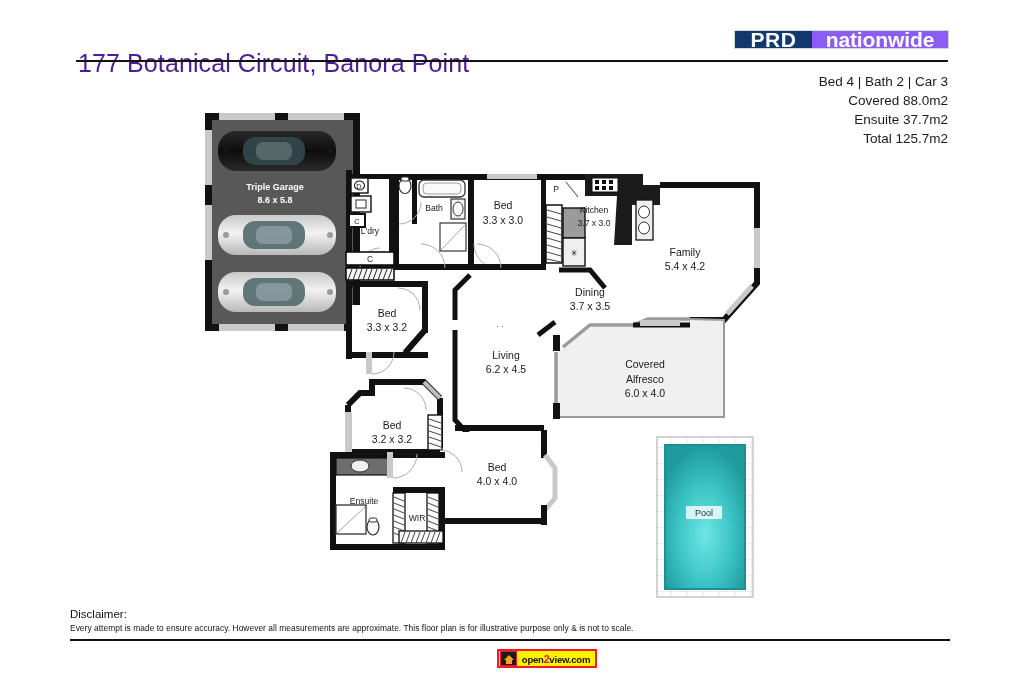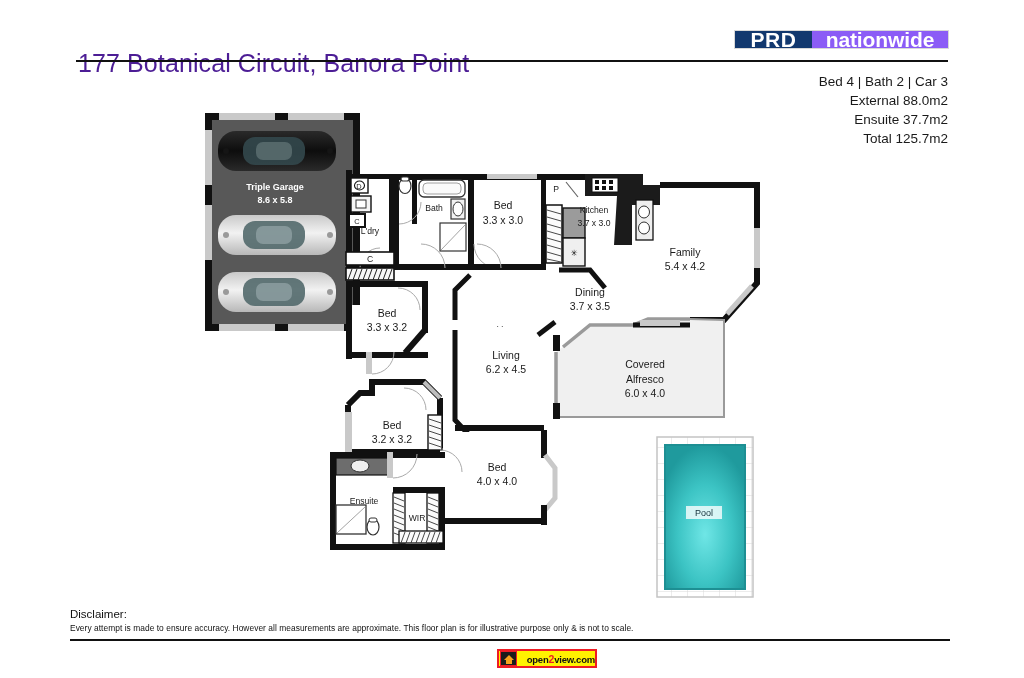--- a/index.html
+++ b/index.html
@@ -40,21 +40,21 @@
   #o2v{position:absolute;left:497px;top:649px;width:100px;height:19px;
        background:#fff200;border:2px solid #ee1c25;box-sizing:border-box;
        display:flex;align-items:center;}
   #o2v-icon{width:17px;height:15px;margin-left:1px;background:#1b1b1b;
             border:1px solid #ee1c25;box-sizing:border-box;position:relative;flex:none;}
   #o2v-icon::before{content:"";position:absolute;left:3px;top:3px;width:0;height:0;
             border-left:5px solid transparent;border-right:5px solid transparent;
             border-bottom:5px solid #f6a21d;}
   #o2v-icon::after{content:"";position:absolute;left:5px;top:7px;width:6px;height:5px;
             background:#f6a21d;}
-  #o2v-text{flex:1;text-align:right;font-size:9.5px;font-weight:bold;color:#111;
+  #o2v-text{flex:1;text-align:center;font-size:9.5px;font-weight:bold;color:#111;
             letter-spacing:-0.2px;white-space:nowrap;}
   #o2v-text i{color:#ee1c25;font-style:normal;font-weight:bold;font-size:10.5px;}
 
   
   .rm{font-family:"Liberation Sans",sans-serif;font-size:10.5px;fill:#1a1a1a;
       text-anchor:middle;}
   .rm-sm{font-family:"Liberation Sans",sans-serif;font-size:8.6px;fill:#1a1a1a;
       text-anchor:middle;}
   .rm-tiny{font-family:"Liberation Sans",sans-serif;font-size:7.4px;fill:#1a1a1a;
       text-anchor:middle;}
@@ -75,21 +75,21 @@
       <span>PRD</span>
     </div>
     <div id="brand-nw">
       <span>nationwide</span>
     </div>
   </div>
 </div>
 
 <div id="stats">
   <div>Bed 4 | Bath 2 | Car 3</div>
-  <div>External 88.0m2</div>
+  <div>Covered 88.0m2</div>
   <div>Ensuite 37.7m2</div>
   <div>Total 125.7m2</div>
 </div>
 
 <svg id="plan" viewBox="0 0 1024 678" xmlns="http://www.w3.org/2000/svg">
 
   <defs>
     <linearGradient id="carBlack" x1="0" y1="0" x2="0" y2="1">
       <stop offset="0%" stop-color="#2a2a2a"></stop>
         <stop offset="50%" stop-color="#0d0d0d"></stop>

